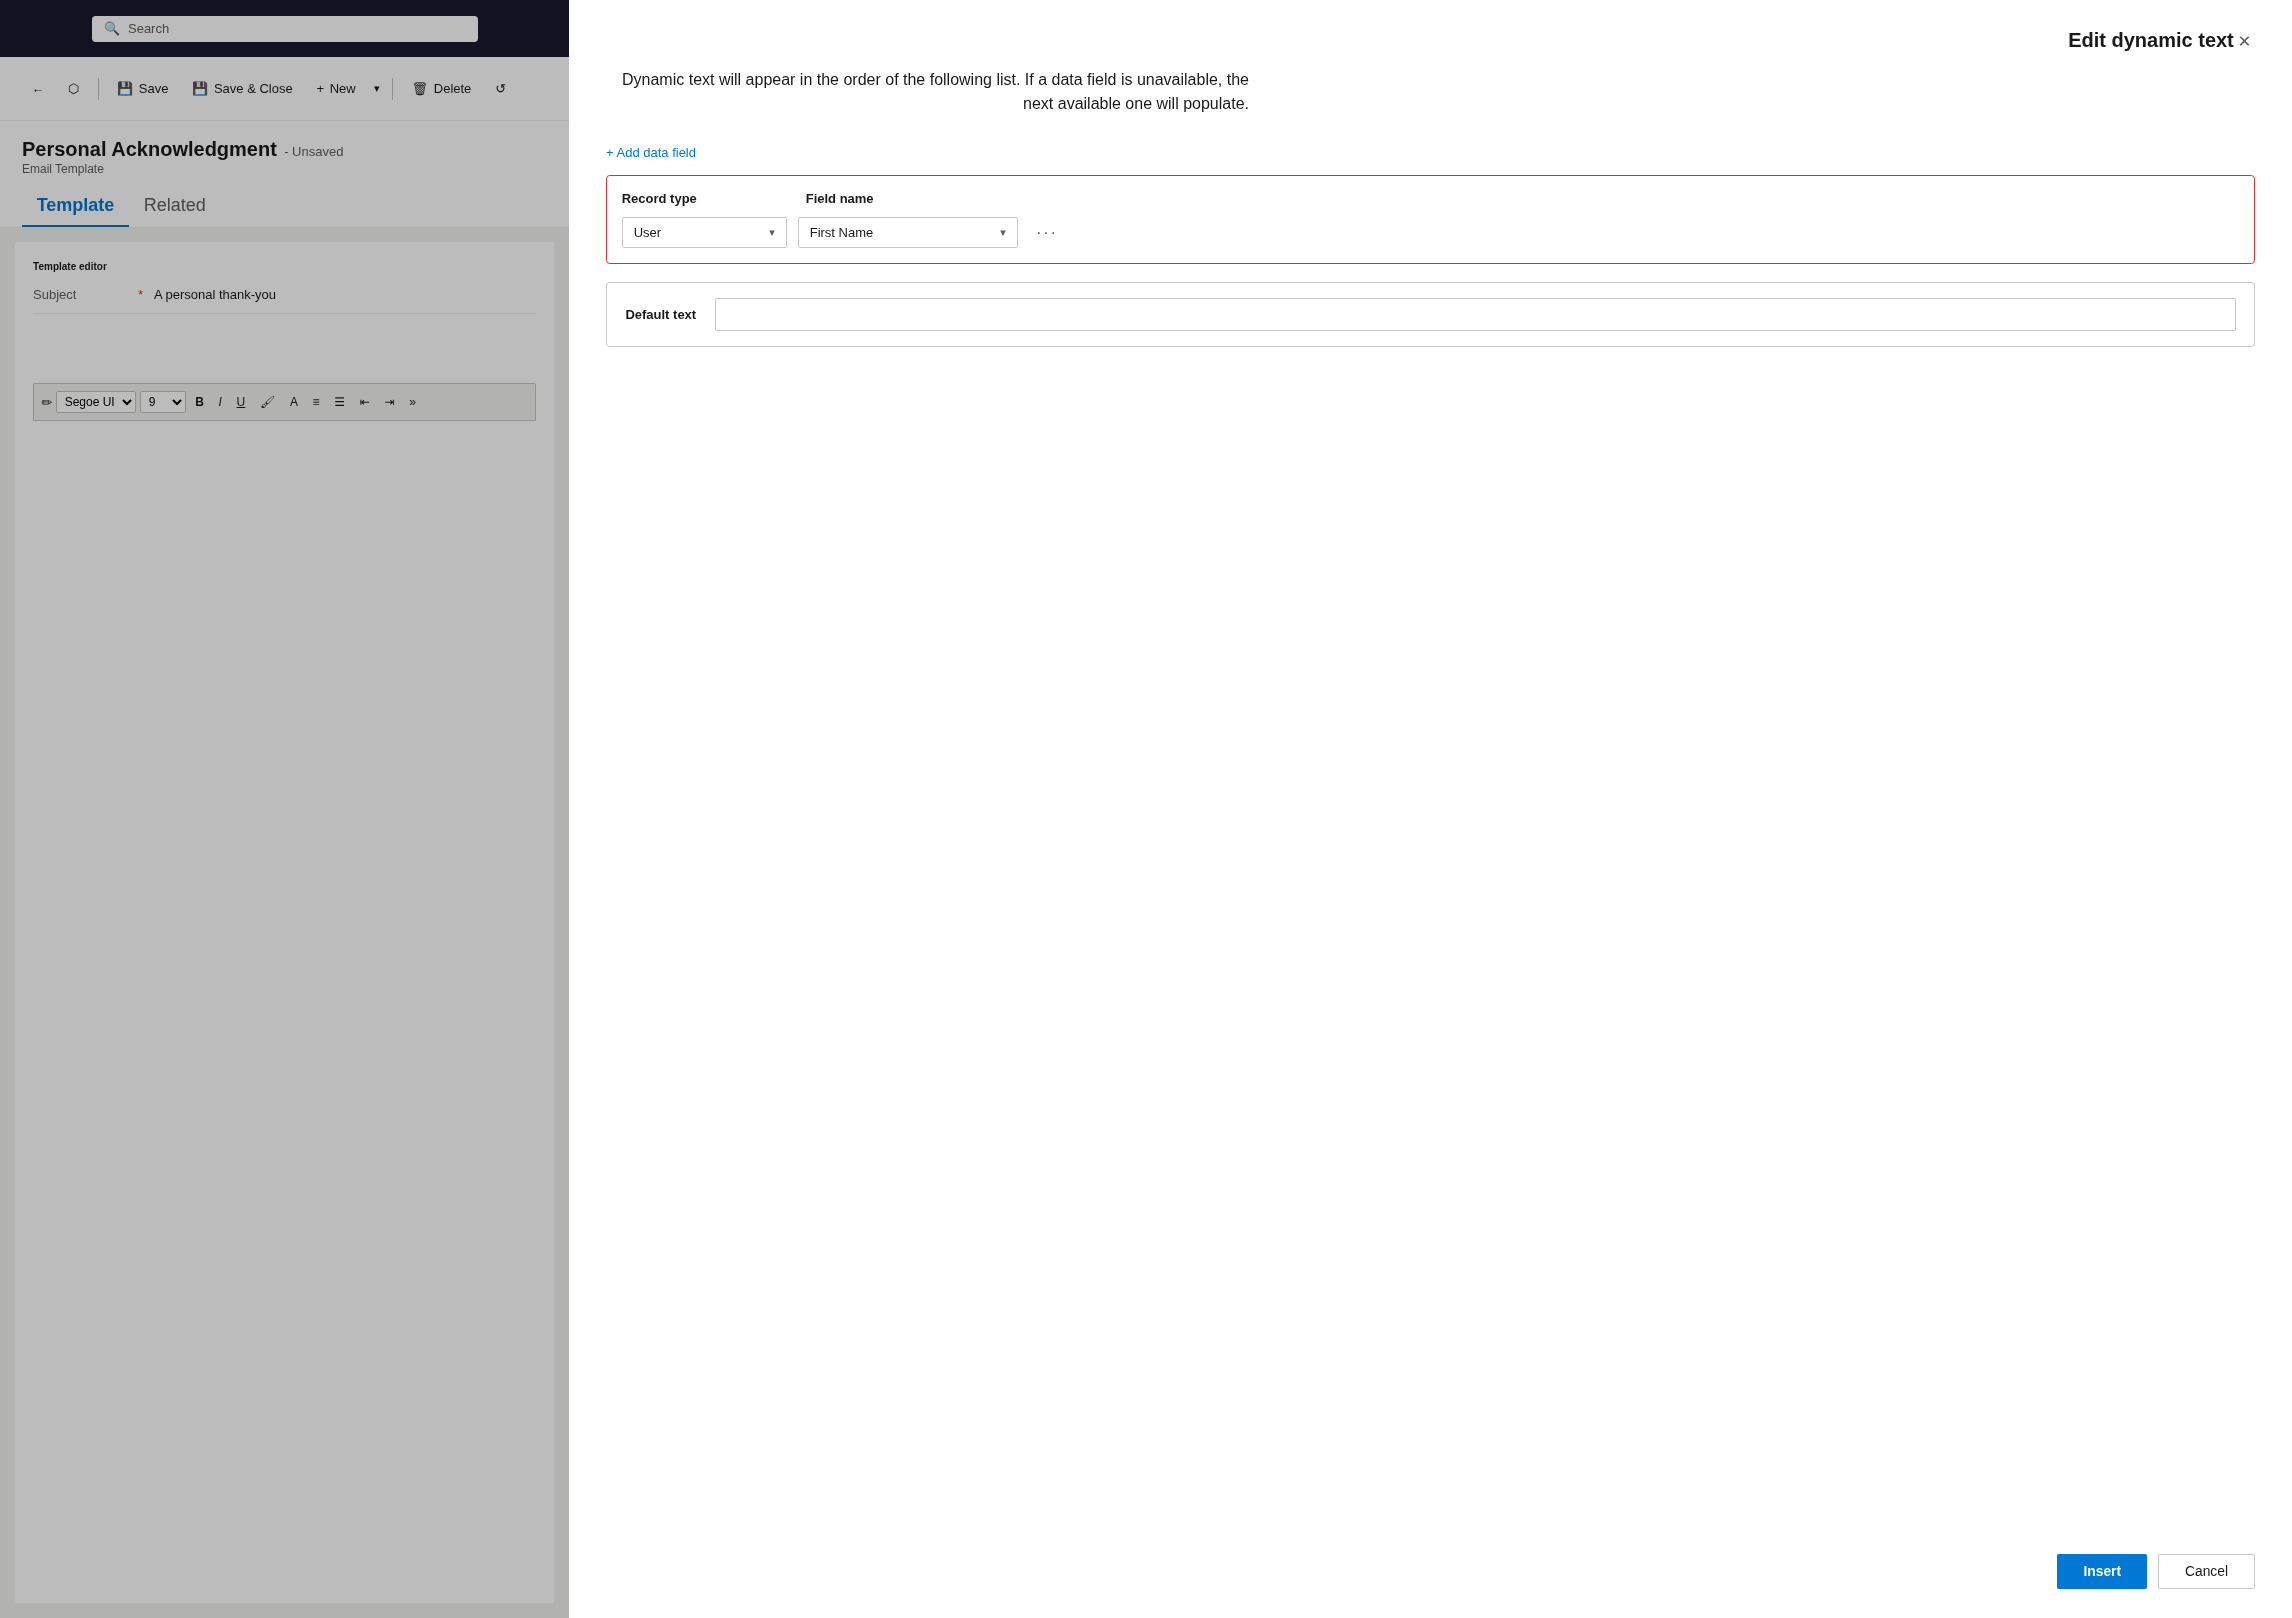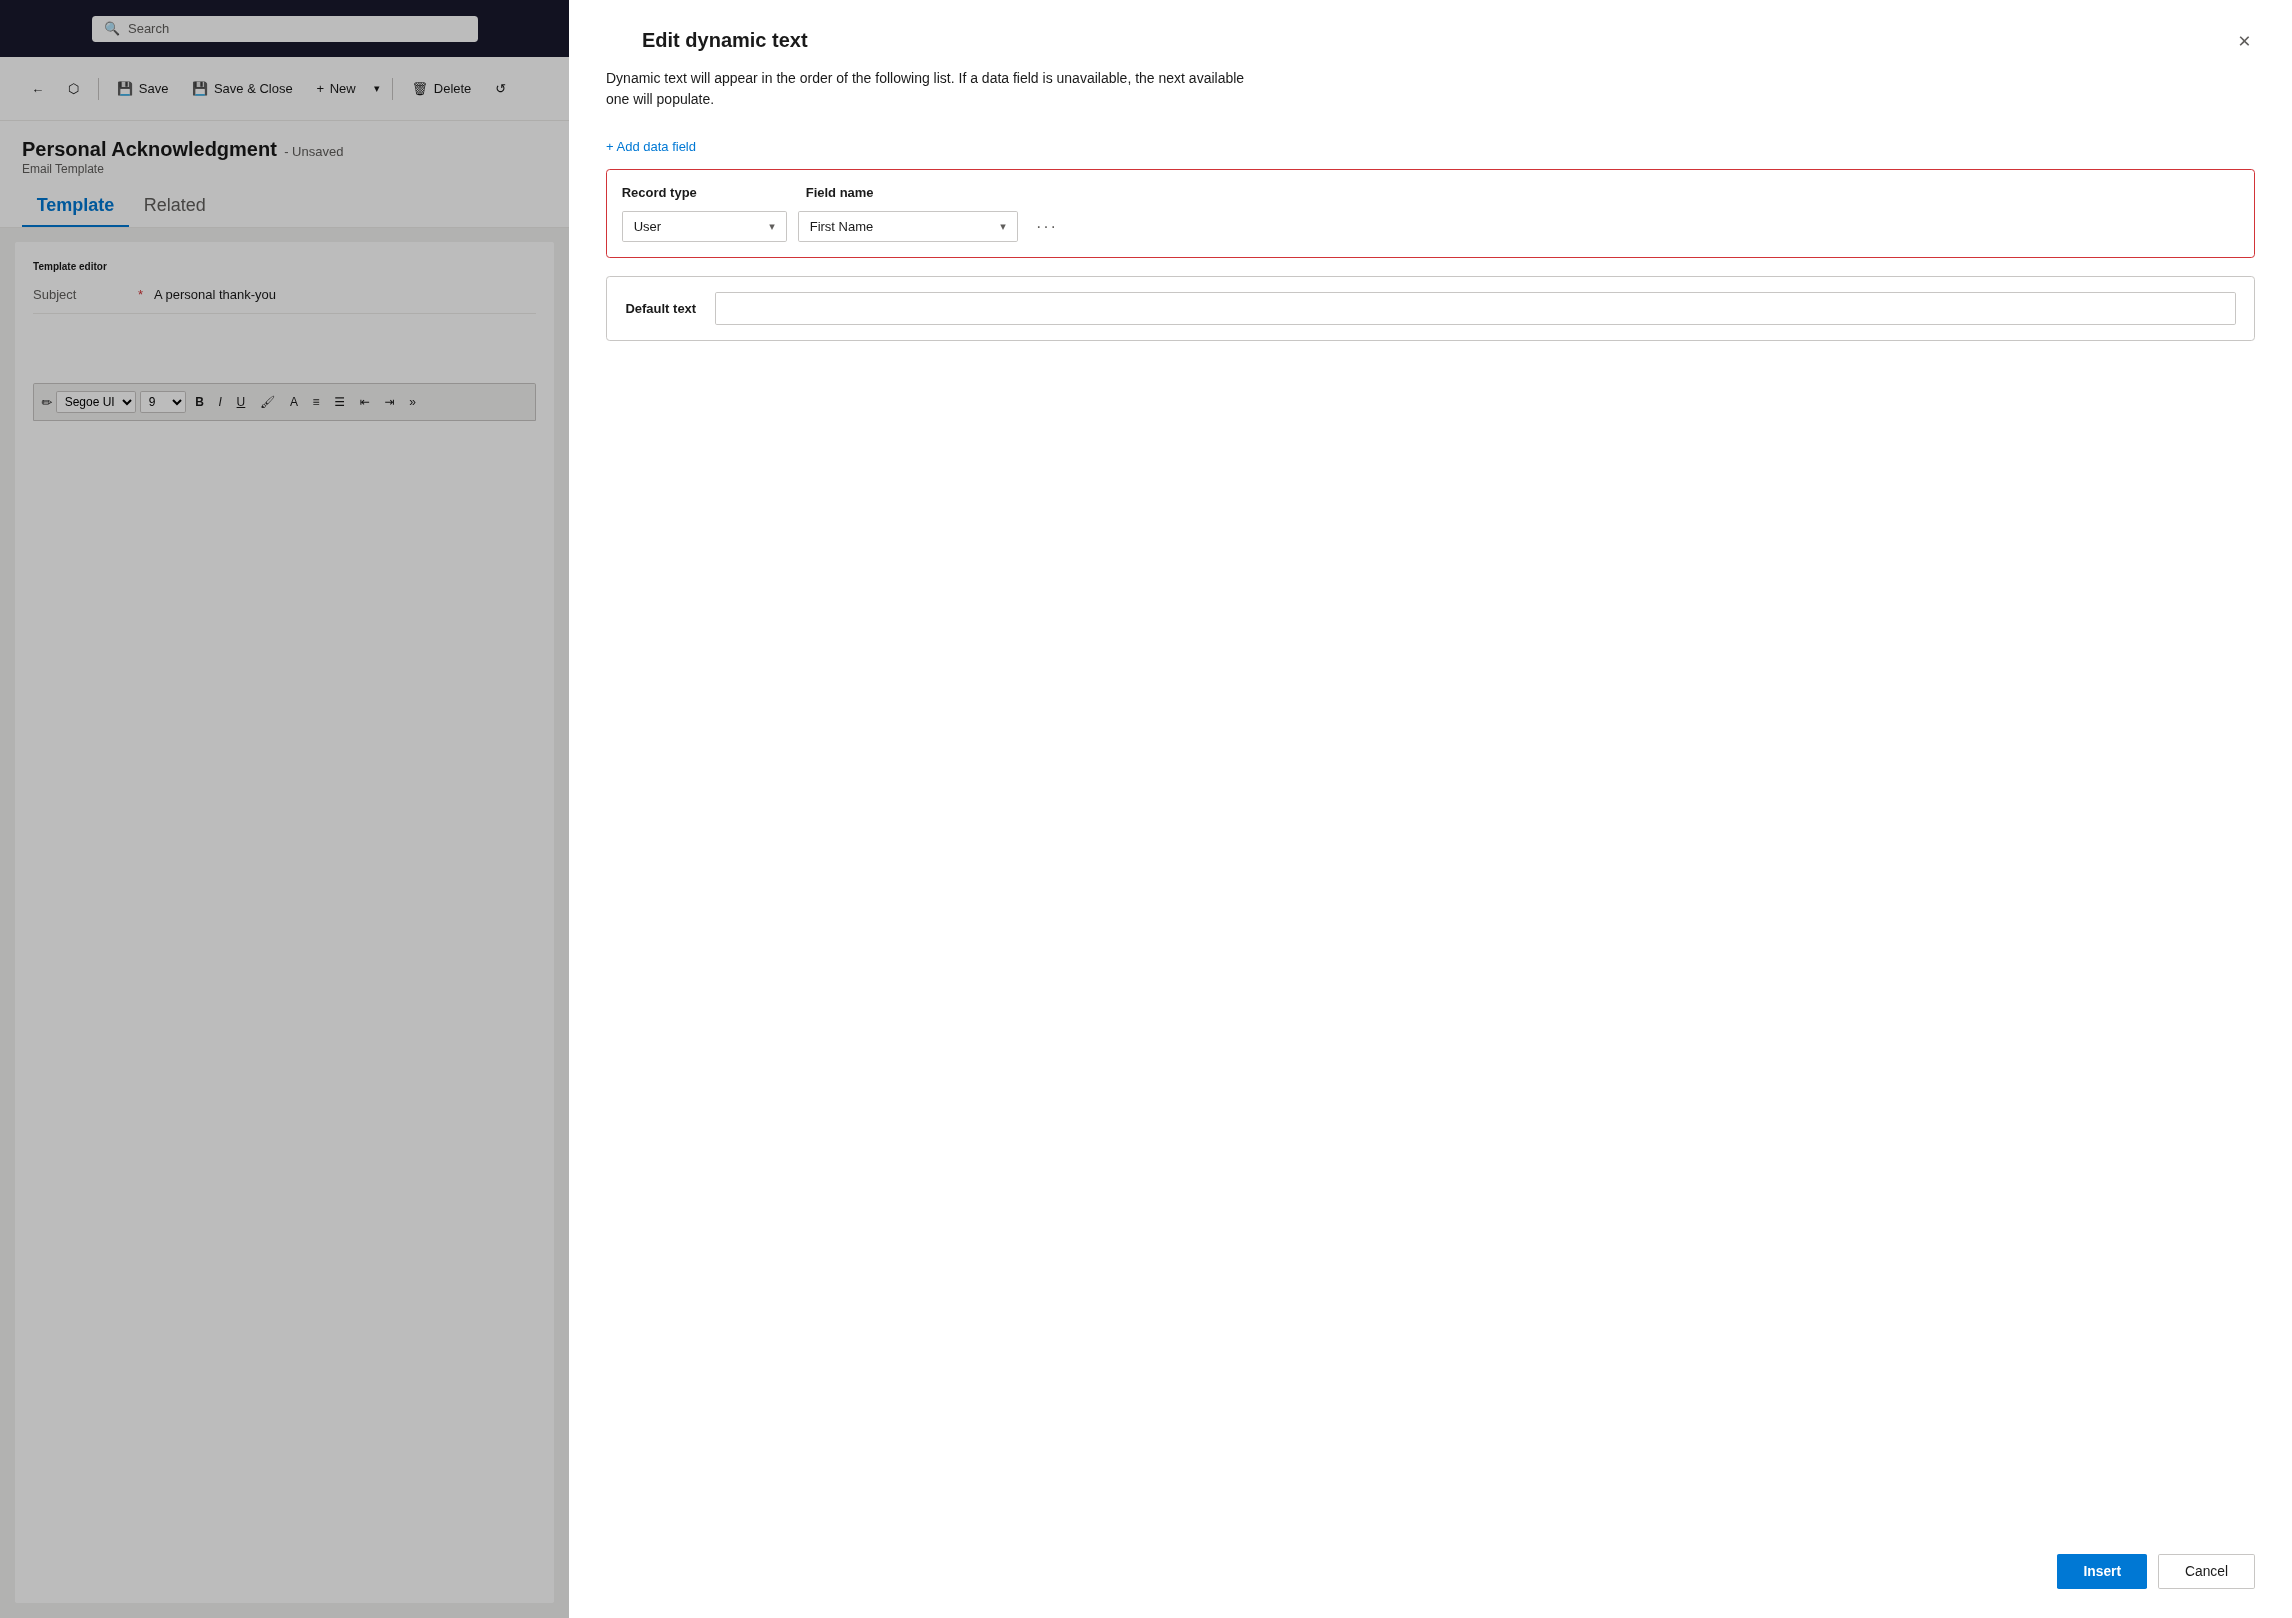--- a/index.html
+++ b/index.html
@@ -209,21 +209,21 @@
       width: 100%;
       height: 100%;
       display: flex;
       flex-direction: column;
       padding: 29px 37px;
     }
 
     .dialog-header {
       display: flex;
       align-items: flex-start;
-      justify-content: space-between;
+      justify-content: flex-end;
       margin-bottom: 14.7px;
       margin-left: 36px;
     }
 
     .dialog-title {
       font-size: 20px;
       font-weight: 600;
       color: #1a1a1a;
     }
 
@@ -231,25 +231,26 @@
       background: transparent;
       border: none;
       cursor: pointer;
       font-size: 16.5px;
       color: #605e5c;
       padding: 3.7px;
       line-height: 1;
     }
 
     .dialog-description {
-      font-size: 14px;
+      font-size: 16px;
       color: #1a1a1a;
       line-height: 1.5;
       margin-bottom: 26px;
       max-width: 643px;
+      text-align: right;
     }
 
     .add-field-btn {
       display: flex;
       align-items: center;
       gap: 7.3px;
       color: #0078d4;
       background: transparent;
       border: none;
       cursor: pointer;

